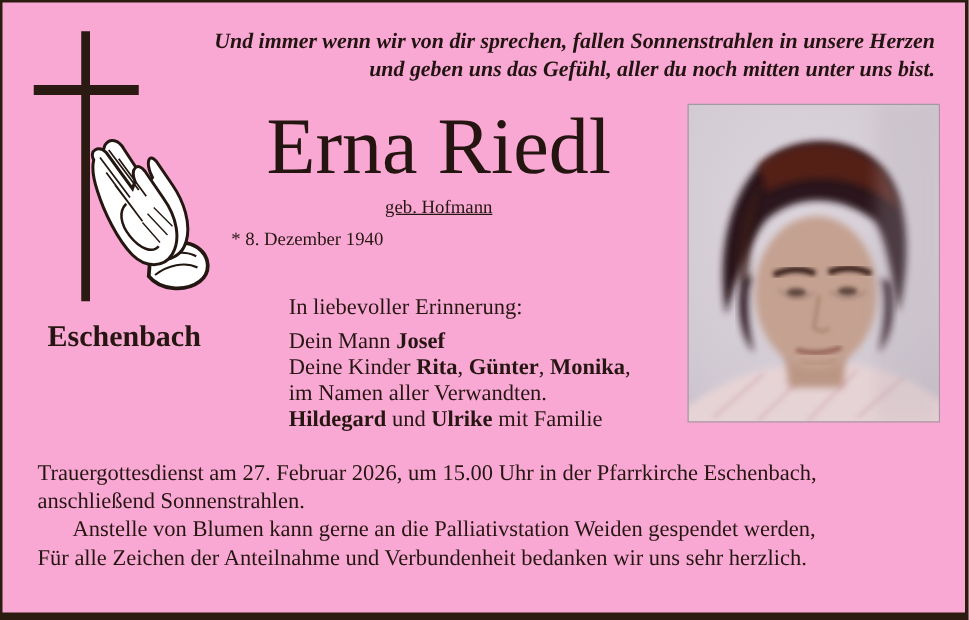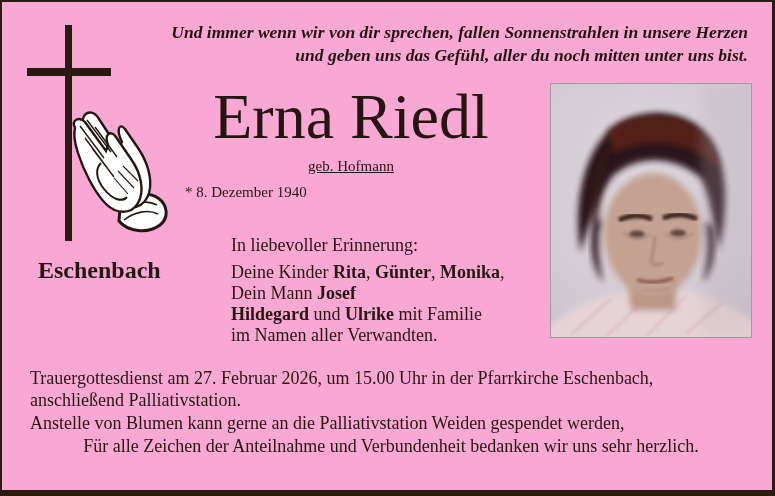--- a/index.html
+++ b/index.html
@@ -39,22 +39,22 @@
   .memorial { position:absolute; left:205px; top:233px; width:340px; font-size:18px; line-height:21px; text-align:left;margin-left:24px; }
   .memorial .intro { margin-bottom:6px; }
   .memorial b { font-weight:bold; }
   
   .photo {
     position:absolute; left:548px; top:81px; width:200px; height:253px;
     border:1px solid #a39aa0; box-sizing:content-box; overflow:hidden;
   }
   
   .announcement { position:absolute; left:28px; top:365px; width:722px; font-size:18px; line-height:22px; }
-  .announcement .para2 { margin-top:1px; }
-  .announcement .para3 { margin-top:1px;text-align:center; }
+  .announcement .para2 { margin-top:1px;margin-left:28px; }
+  .announcement .para3 { margin-top:1px; }
 </style>
 </head>
 <body>
 
 <div class="card">
 
   <div class="quote">
     <div>Und immer wenn wir von dir sprechen, fallen Sonnenstrahlen in unsere Herzen</div>
     <div>und geben uns das Gefühl, aller du noch mitten unter uns bist.</div>
   </div>
@@ -83,24 +83,24 @@
   <div class="center-col">
     <div class="deceased-name">Erna Riedl</div>
     <div class="maiden">geb. Hofmann</div>
     <div class="dates">
       <span>* 8. Dezember 1940</span>
     </div>
   </div>
 
   <div class="memorial">
     <div class="intro">In liebevoller Erinnerung:</div>
+    <div><span>Dein Mann </span><b>Josef</b></div>
     <div><span>Deine Kinder </span><b>Rita</b><span>, </span><b>Günter</b><span>, </span><b>Monika</b><span>,</span></div>
-    <div><span>Dein Mann </span><b>Josef</b></div>
+    <div>im Namen aller Verwandten.</div>
     <div><b>Hildegard</b><span> und </span><b>Ulrike</b><span> mit Familie</span></div>
-    <div>im Namen aller Verwandten.</div>
   </div>
 
   <div class="photo">
     <svg viewBox="0 0 200 253" width="200" height="253" aria-hidden="true">
       <defs>
         <filter id="b6" x="-30%" y="-30%" width="160%" height="160%">
             <feGaussianBlur stdDeviation="6"></feGaussianBlur>
           </filter>
         <filter id="b3" x="-30%" y="-30%" width="160%" height="160%">
             <feGaussianBlur stdDeviation="3"></feGaussianBlur>
@@ -143,18 +143,18 @@
 
       <path d="M42,140 C38,165 42,185 52,198 C46,172 46,152 50,136 Z" fill="#2a141c" filter="url(#b3)"></path>
       <path d="M162,142 C166,168 162,186 152,198 C158,172 158,152 154,138 Z" fill="#2a141c" filter="url(#b3)"></path>
 
       <rect x="150" y="0" width="50" height="253" fill="#b9aeb8" opacity="0.25" filter="url(#b6)"></rect>
     </svg>
   </div>
 
   <div class="announcement">
     <div>Trauergottesdienst am 27. Februar 2026, um 15.00 Uhr in der Pfarrkirche Eschenbach,</div>
-    <div>anschließend Palliativstation.</div>
+    <div>anschließend Sonnenstrahlen.</div>
     <div class="para2">Anstelle von Blumen kann gerne an die Palliativstation Weiden gespendet werden,</div>
     <div class="para3">Für alle Zeichen der Anteilnahme und Verbundenheit bedanken wir uns sehr herzlich.</div>
   </div>
 
 </div>
 
 </body></html>

